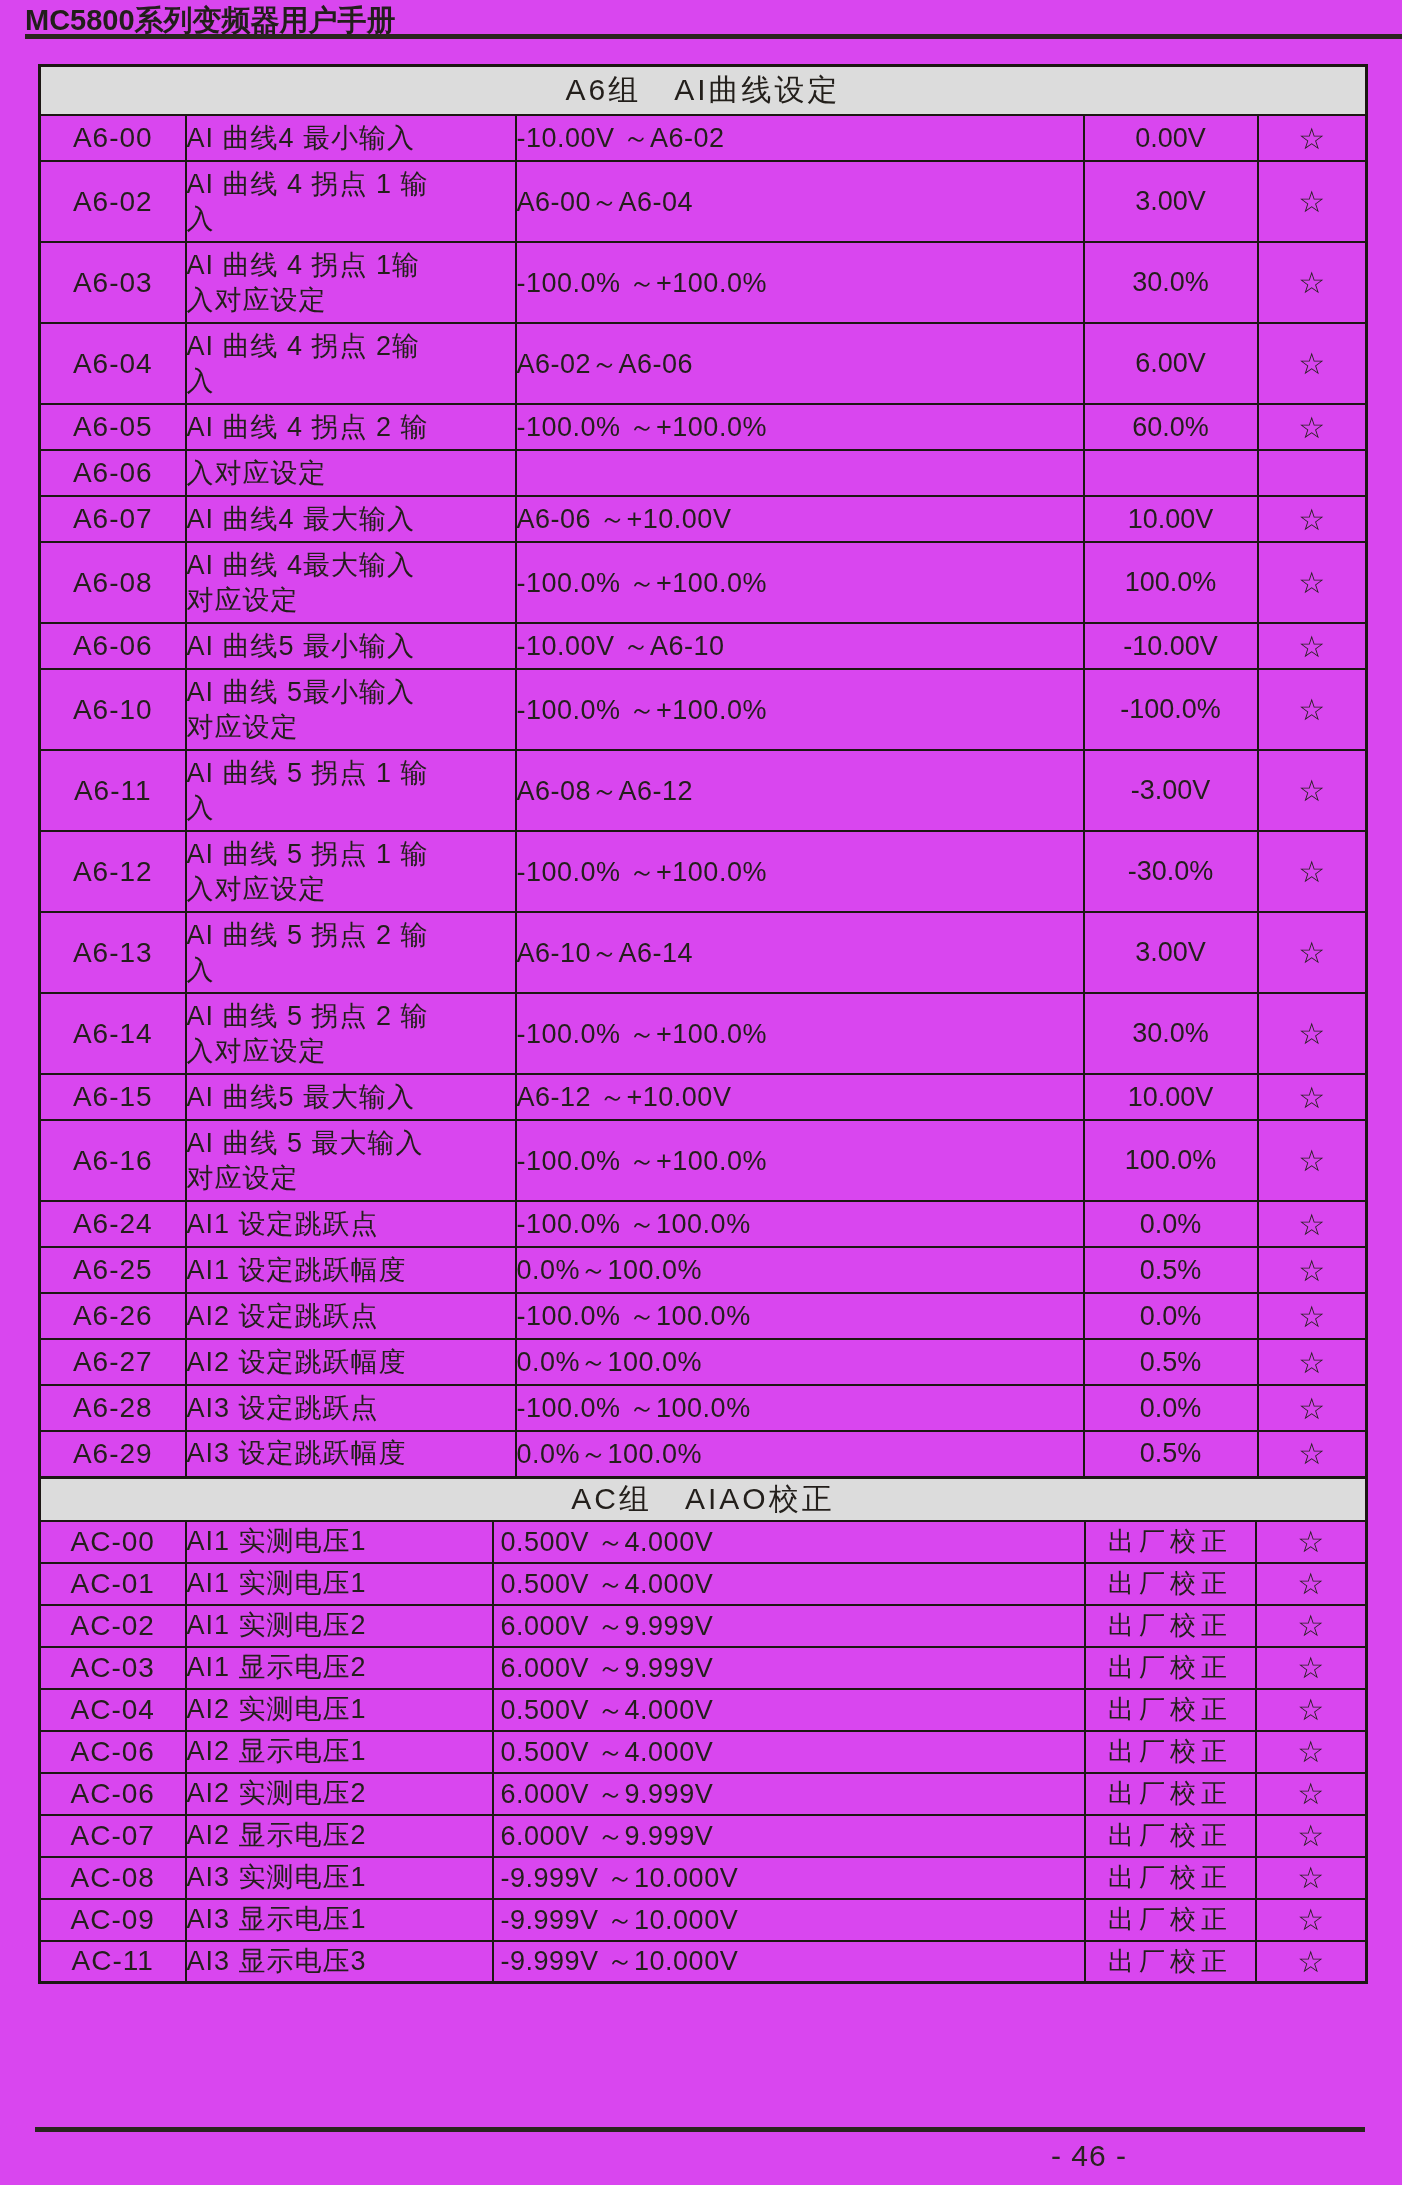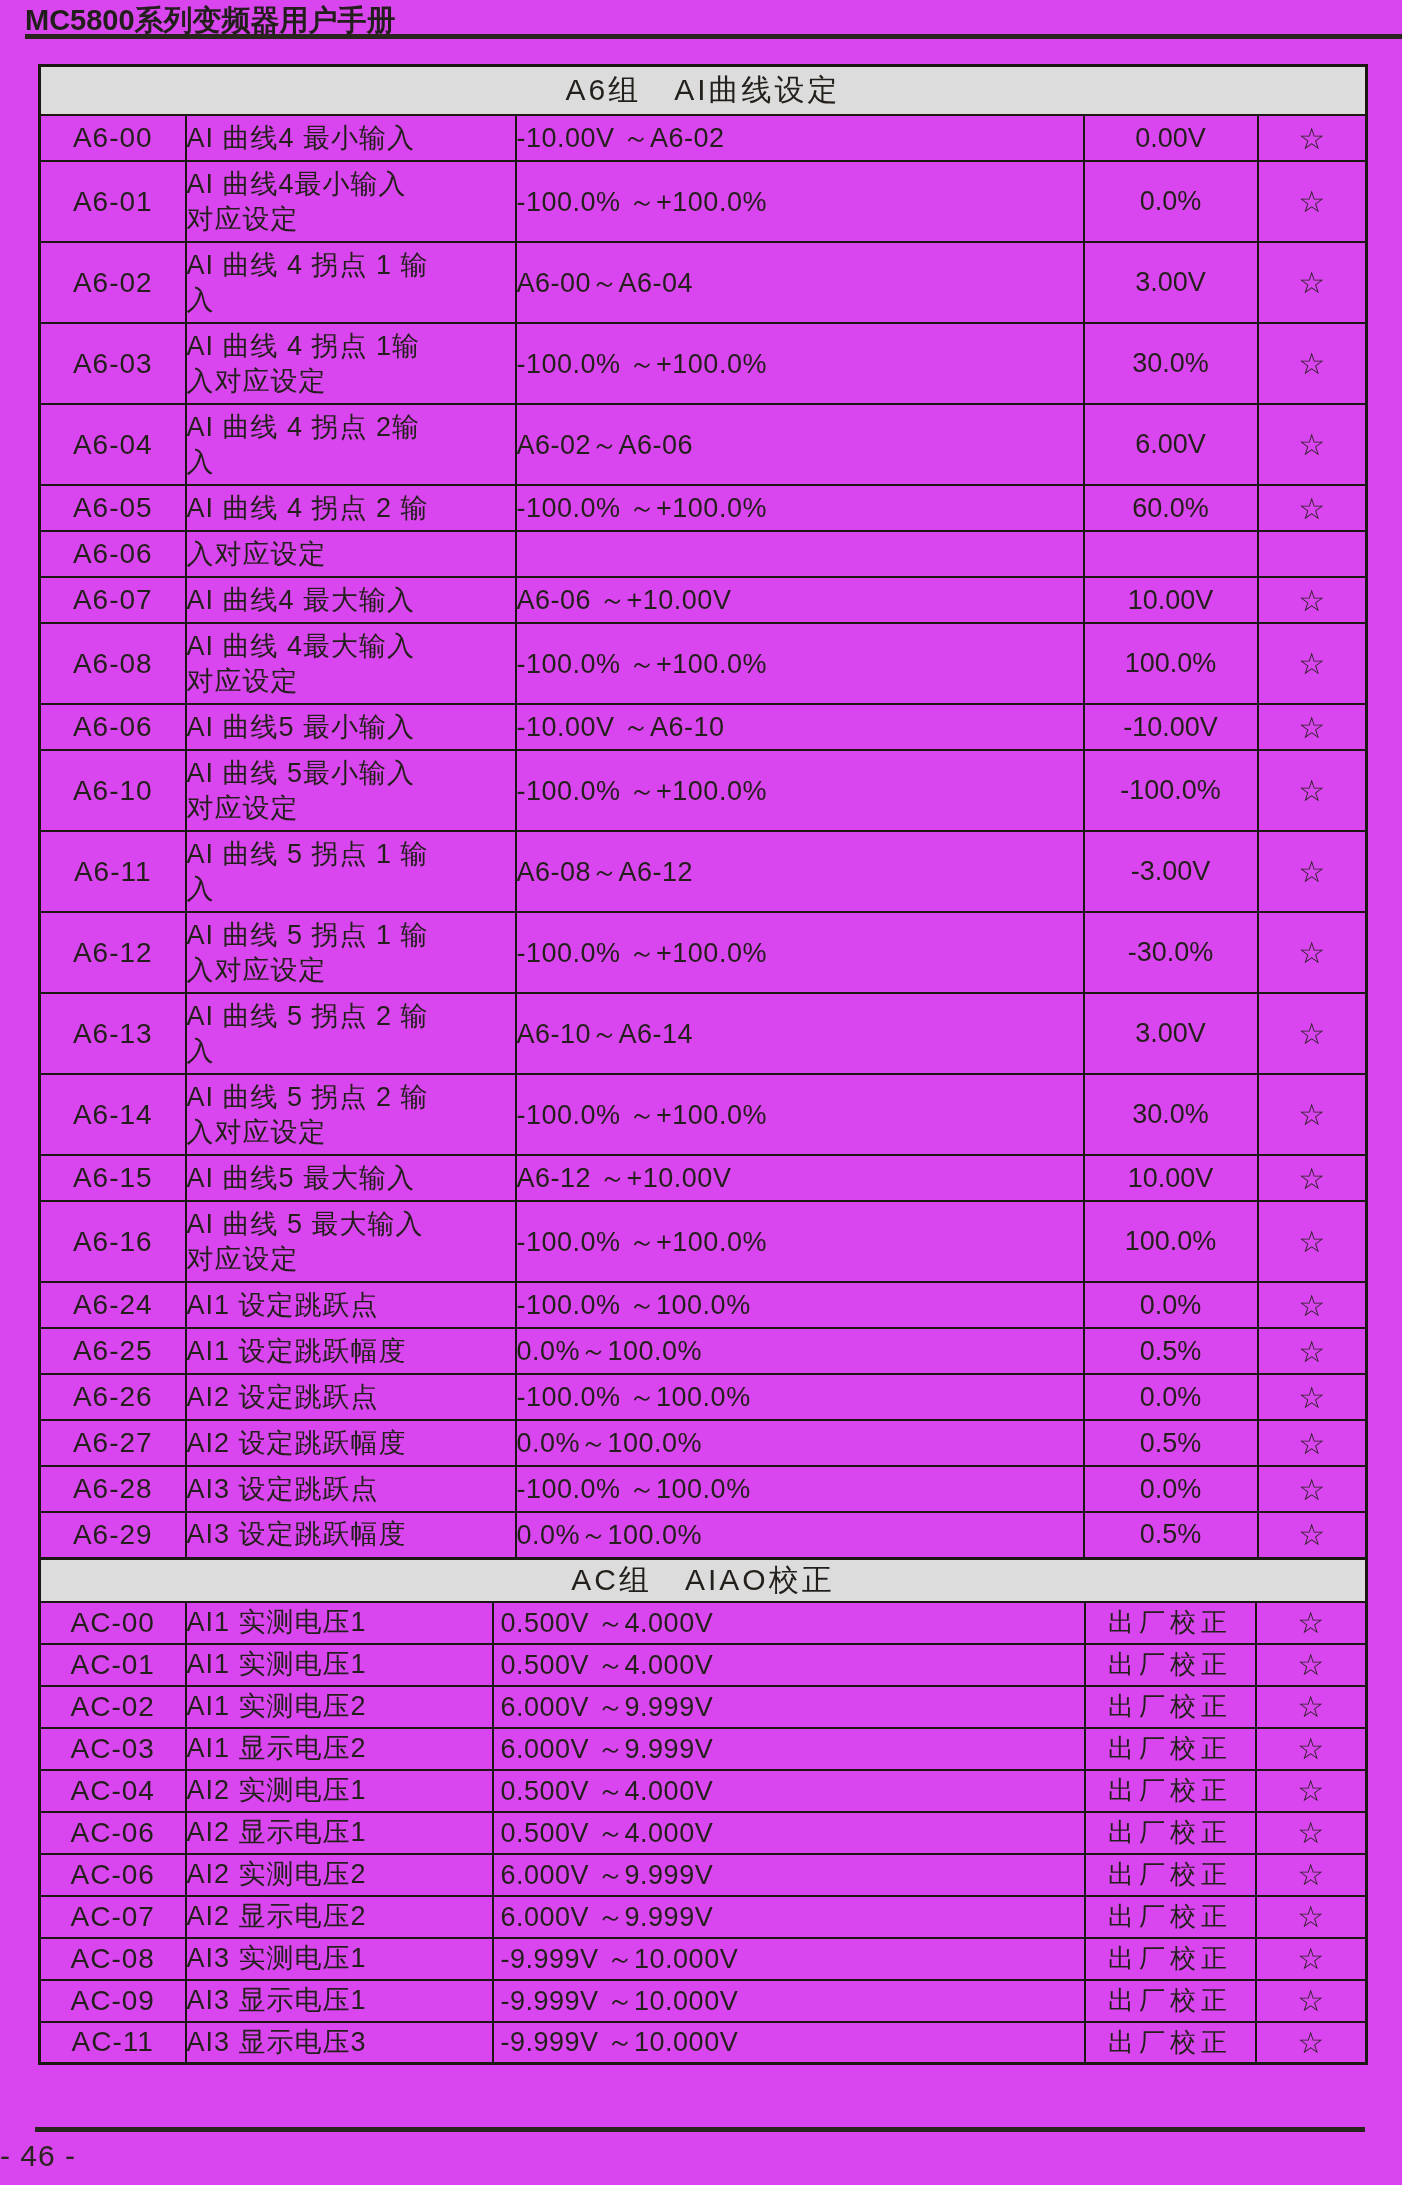--- a/index.html
+++ b/index.html
@@ -37,21 +37,21 @@
   td.star{text-align:center;font-size:30px;color:#2b2622;}
 
   table.a6 tbody tr.single{height:46px;}
   table.a6 tbody tr.double{height:81px;}
   table.ac tbody tr{height:42px;}
   table.ac td.range{padding-left:7px;}
   table.ac td.def{letter-spacing:5px;font-size:26px;}
 
   .foot-rule{position:absolute;left:35px;top:2127px;width:1330px;height:5px;background:#2a241f;}
   .page-num{
-    position:absolute;left:0;top:2139px;width:1127px;text-align:left;
+    position:absolute;left:0;top:2139px;width:1127px;text-align:right;
     font-size:30px;color:#2a241f;letter-spacing:1px;
   }
 </style>
 </head>
 <body>
 
 <div class="page">
 
   <div class="doc-title">MC5800系列变频器用户手册</div>
   <div class="head-rule"></div>
@@ -73,28 +73,20 @@
       </thead>
       <tbody>
           <tr class="single">
     <td class="code">A6-00</td>
     <td class="name">AI 曲线4 最小输入</td>
     <td class="range">-10.00V ～A6-02</td>
     <td class="def">0.00V</td>
     <td class="star">☆</td>
   </tr>
           <tr class="double">
-    <td class="code">A6-01</td>
-    <td class="name">AI 曲线4最小输入
-对应设定</td>
-    <td class="range">-100.0% ～+100.0%</td>
-    <td class="def">0.0%</td>
-    <td class="star">☆</td>
-  </tr>
-          <tr class="double">
     <td class="code">A6-02</td>
     <td class="name">AI 曲线 4 拐点 1 输
 入</td>
     <td class="range">A6-00～A6-04</td>
     <td class="def">3.00V</td>
     <td class="star">☆</td>
   </tr>
           <tr class="double">
     <td class="code">A6-03</td>
     <td class="name">AI 曲线 4 拐点 1输

